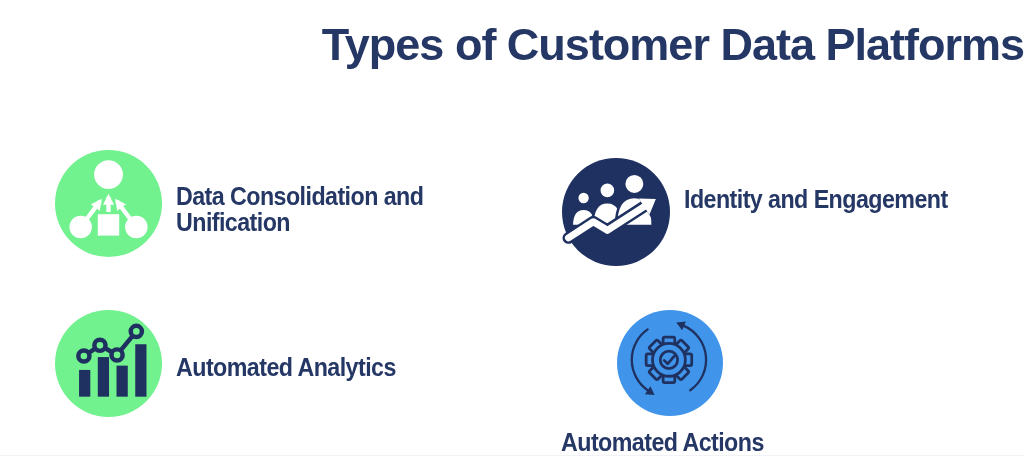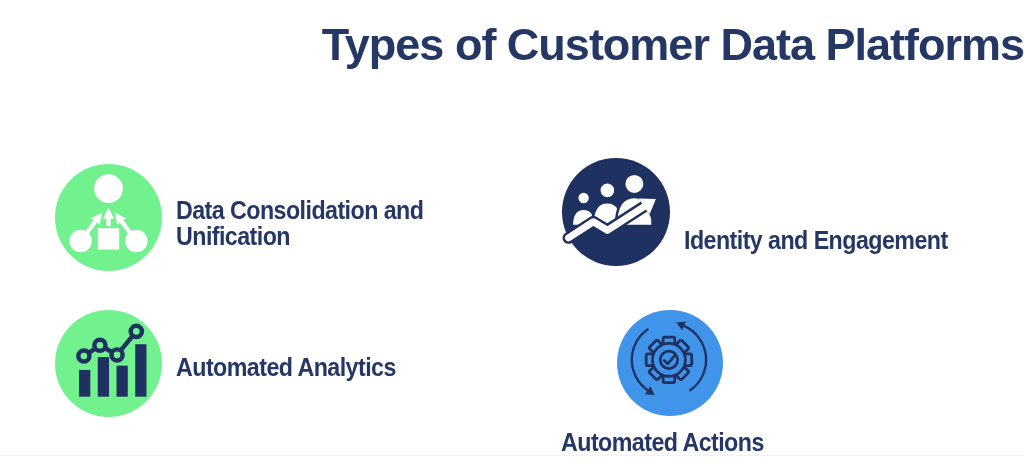--- a/index.html
+++ b/index.html
@@ -23,22 +23,22 @@
   }
   .circle{
     border-radius:50%; flex:0 0 auto;
     display:flex; align-items:center; justify-content:center;
   }
   .circle svg{display:block;}
   .c1{width:107px;height:107px;}
   .c2{width:108px;height:108px;}
   .c3{width:107px;height:107px;}
   .c4{width:106px;height:106px;}
-  .item1{left:55px; top:164px;}
-  .item2{left:562px; top:158px;align-items:flex-end;}
+  .item1{left:55px; top:150px;}
+  .item2{left:562px; top:158px;}
   .item3{left:55px; top:310px;}
   .item4{left:561px; top:310px;flex-direction:column;}
   .label{
     font-size:25px; font-weight:700; letter-spacing:-0.6px;
     color:var(--text); line-height:1.0;
     transform:scaleX(0.93); transform-origin:left center;
     white-space:nowrap;
   }
   .label.wrap{white-space:normal; width:285px; line-height:1.02;}
   .label.dn6{transform:scaleX(0.93) translateY(6px);}

